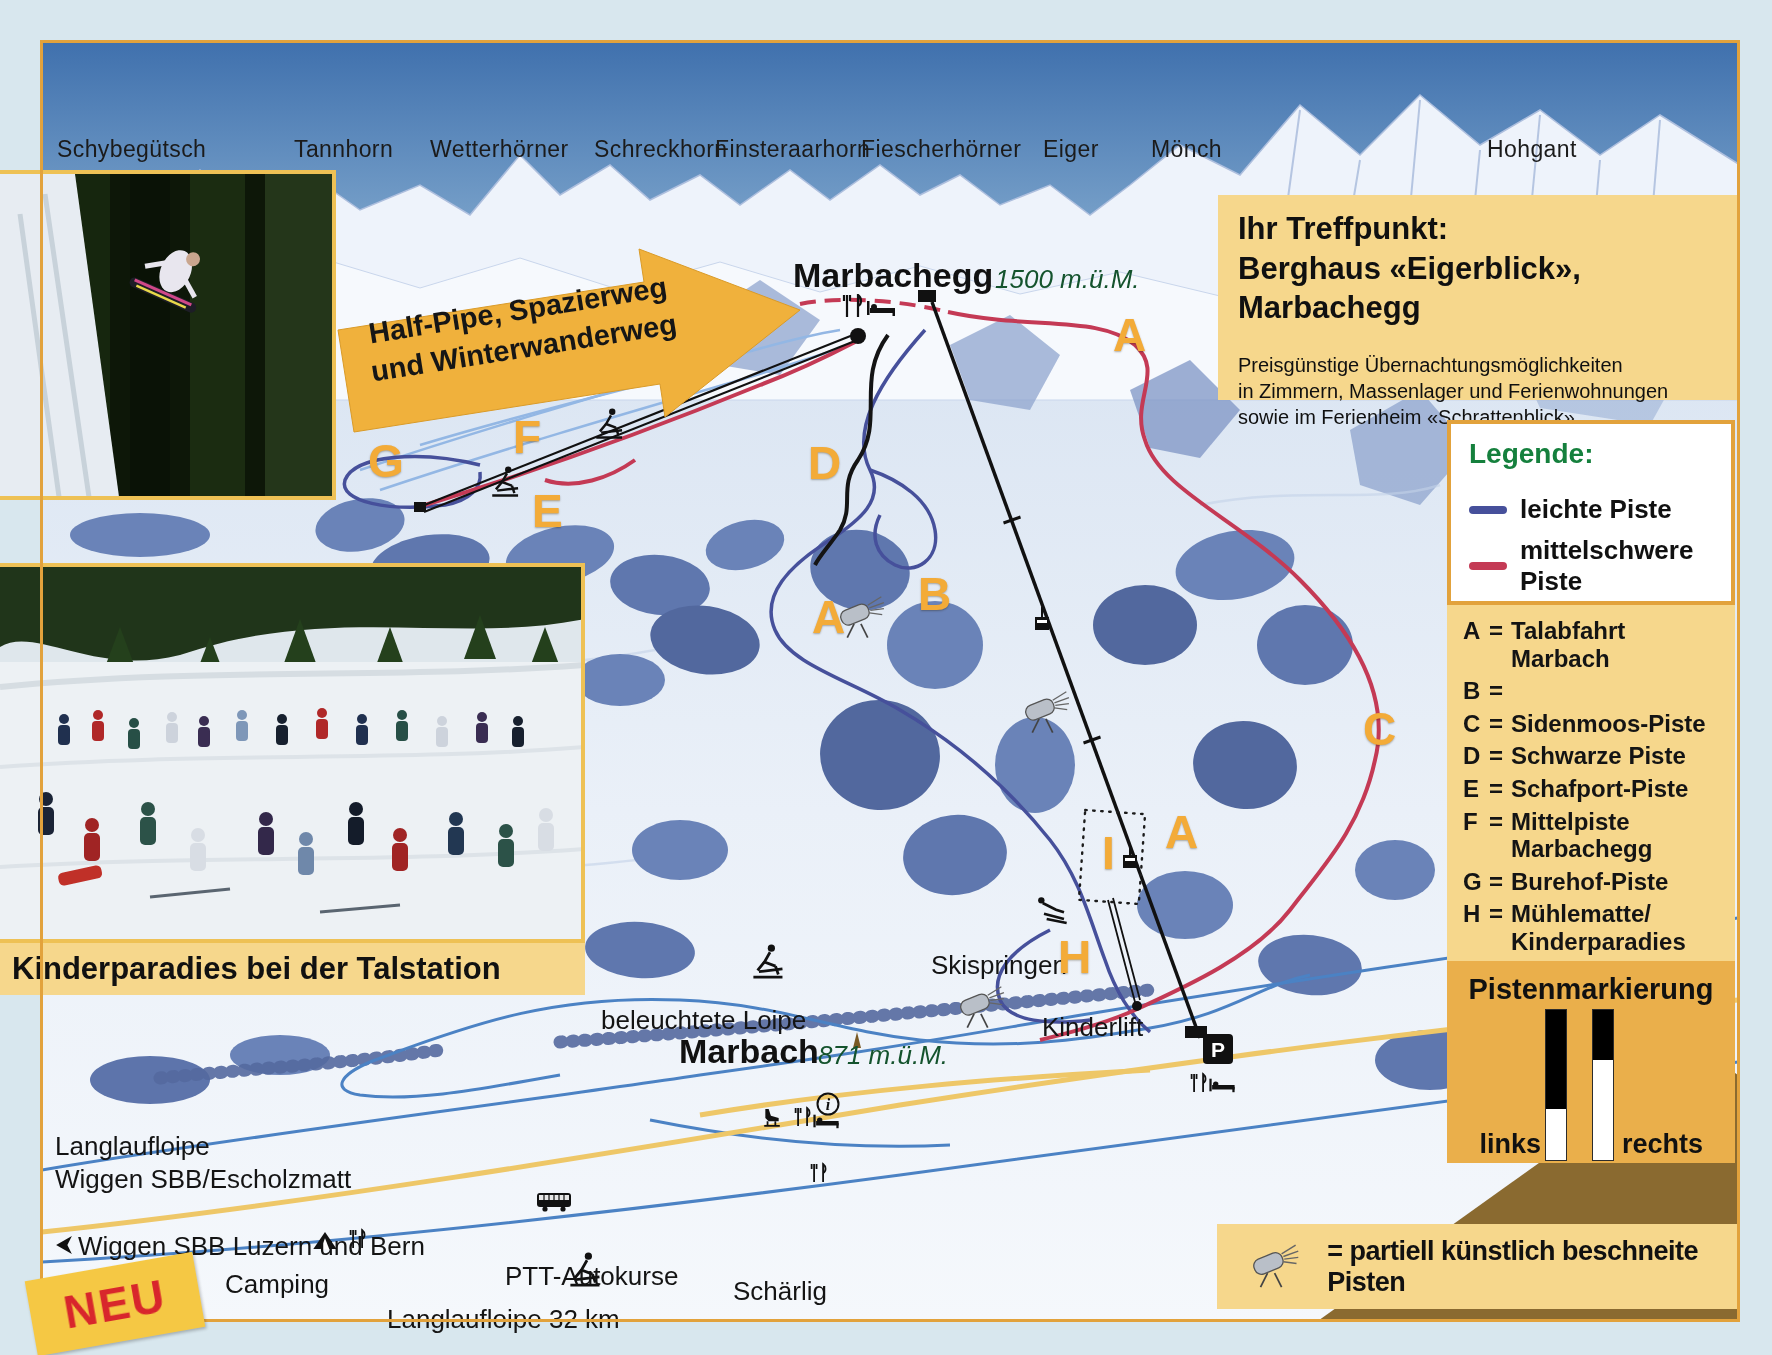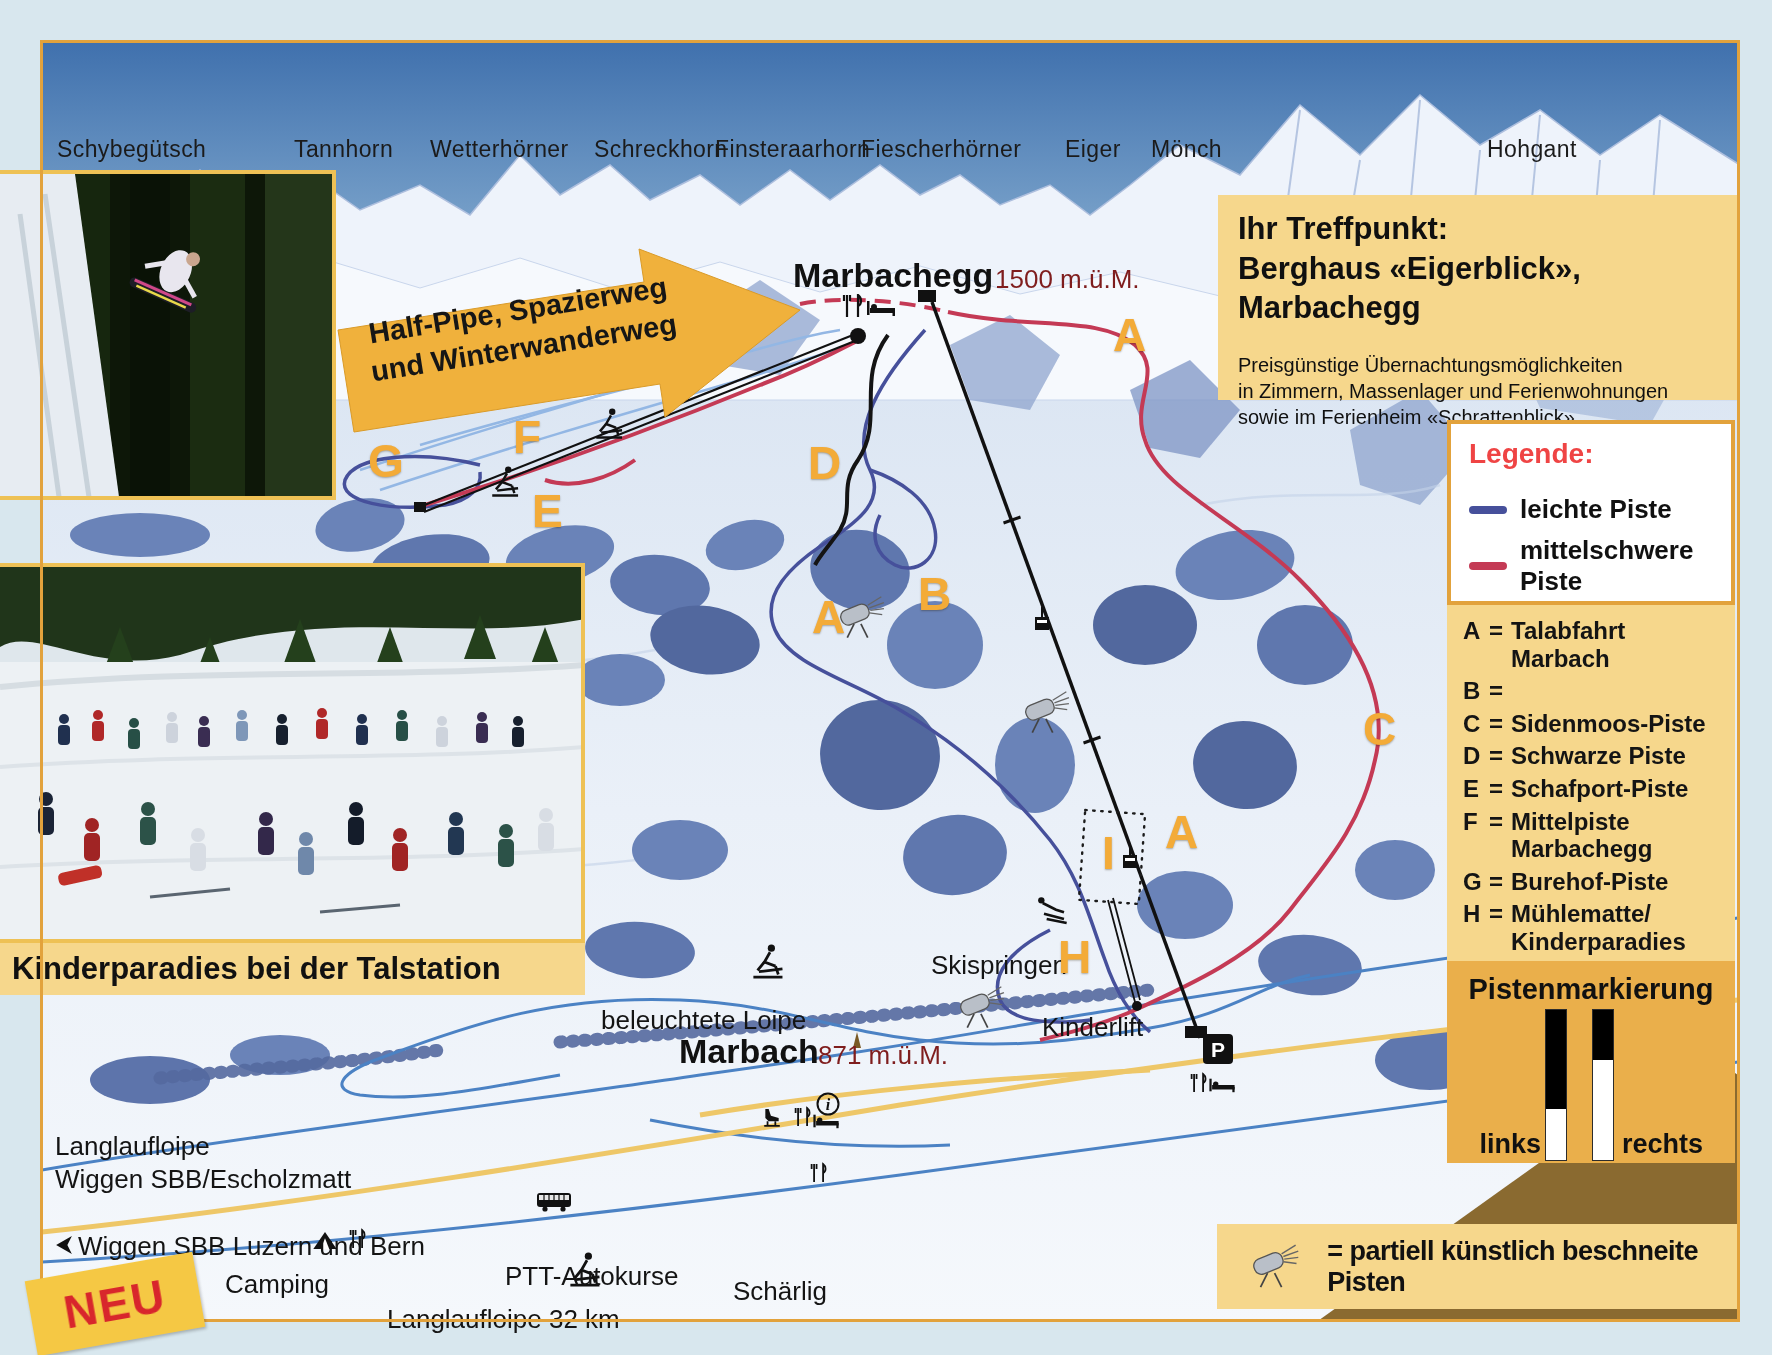--- a/index.html
+++ b/index.html
@@ -11,33 +11,33 @@
              box-sizing:border-box;z-index:30;pointer-events:none;}
   .map-art{left:40px;top:40px;width:1700px;height:1282px;z-index:1;}
   
   .peak{top:136px;font-size:23px;color:#1b1b1b;letter-spacing:.4px;z-index:6;white-space:nowrap;}
   
   .ltr{font-size:46px;font-weight:bold;color:var(--c-letter);z-index:8;line-height:1;
        text-shadow:0 1px 2px rgba(40,30,0,.35);}
   
   .mlabel{font-size:26px;color:#141414;z-index:7;white-space:pre-line;line-height:1.25;margin-top:29px;}
   .bold-name{font-size:34px;font-weight:bold;color:#111;z-index:7;white-space:nowrap;}
-  .elev{font-size:26px;color:#7f1d1d;z-index:7;white-space:nowrap;}
+  .elev{font-size:26px;color:#14532d;z-index:7;white-space:nowrap;font-style:italic;}
   
   .arrow-text{left:352px;top:318px;width:330px;transform:rotate(-9deg);transform-origin:0 0;
               font-size:29px;font-weight:bold;color:#161616;line-height:1.3;text-align:center;z-index:6;}
   
   .info-box{left:1218px;top:195px;width:522px;height:205px;background:var(--c-panel);
             box-sizing:border-box;padding:14px 0 0 20px;z-index:20;}
   .info-title{font-size:31px;font-weight:bold;color:#101010;line-height:1.28;}
   .info-body{font-size:20px;color:#101010;line-height:1.3;margin-top:24px;}
   
   .legend-box{left:1447px;top:420px;width:288px;height:185px;background:#fff;
               border:4px solid var(--c-frame);box-sizing:border-box;padding:14px 0 0 18px;z-index:20;}
-  .legend-title{font-size:28px;font-weight:bold;color:#ef4444;}
+  .legend-title{font-size:28px;font-weight:bold;color:#15803d;}
   .legend-item{display:flex;align-items:center;gap:13px;margin-top:10px;}
   .sw{width:38px;height:8px;border-radius:4px;flex:0 0 auto;}
   .sw-easy{background:var(--c-easy);} .sw-medium{background:var(--c-medium);} .sw-hard{background:var(--c-hard);}
   .legend-label{font-size:26px;font-weight:600;color:#111;}
   
   .index-panel{left:1447px;top:605px;width:288px;height:356px;background:var(--c-panel);
                box-sizing:border-box;padding:12px 10px 0 16px;z-index:20;}
   .idx-row{display:grid;grid-template-columns:26px 22px 1fr;font-size:24px;font-weight:bold;
            color:#141414;line-height:1.15;margin-bottom:5px;}
   .idx-name{white-space:pre-line;}
@@ -342,21 +342,21 @@
 </svg>
 
 <div class="abs map-frame"></div>
 
 <div class="abs peak" style="left:57px">Schybegütsch</div>
 <div class="abs peak" style="left:294px">Tannhorn</div>
 <div class="abs peak" style="left:430px">Wetterhörner</div>
 <div class="abs peak" style="left:594px">Schreckhorn</div>
 <div class="abs peak" style="left:715px">Finsteraarhorn</div>
 <div class="abs peak" style="left:861px">Fiescherhörner</div>
-<div class="abs peak" style="left:1065px">Eiger</div>
+<div class="abs peak" style="left:1043px">Eiger</div>
 <div class="abs peak" style="left:1151px">Mönch</div>
 <div class="abs peak" style="left:1487px">Hohgant</div>
 
 <div class="abs photo1">
   <svg width="336" height="330" viewBox="0 0 336 330">
     <rect width="336" height="330" fill="#0d1708"></rect>
     <rect x="60" width="50" height="330" fill="#16260e"></rect>
       <rect x="130" width="40" height="330" fill="#0a1206"></rect>
     <rect x="190" width="55" height="330" fill="#1b2c11"></rect>
       <rect x="265" width="71" height="330" fill="#24361a"></rect>

